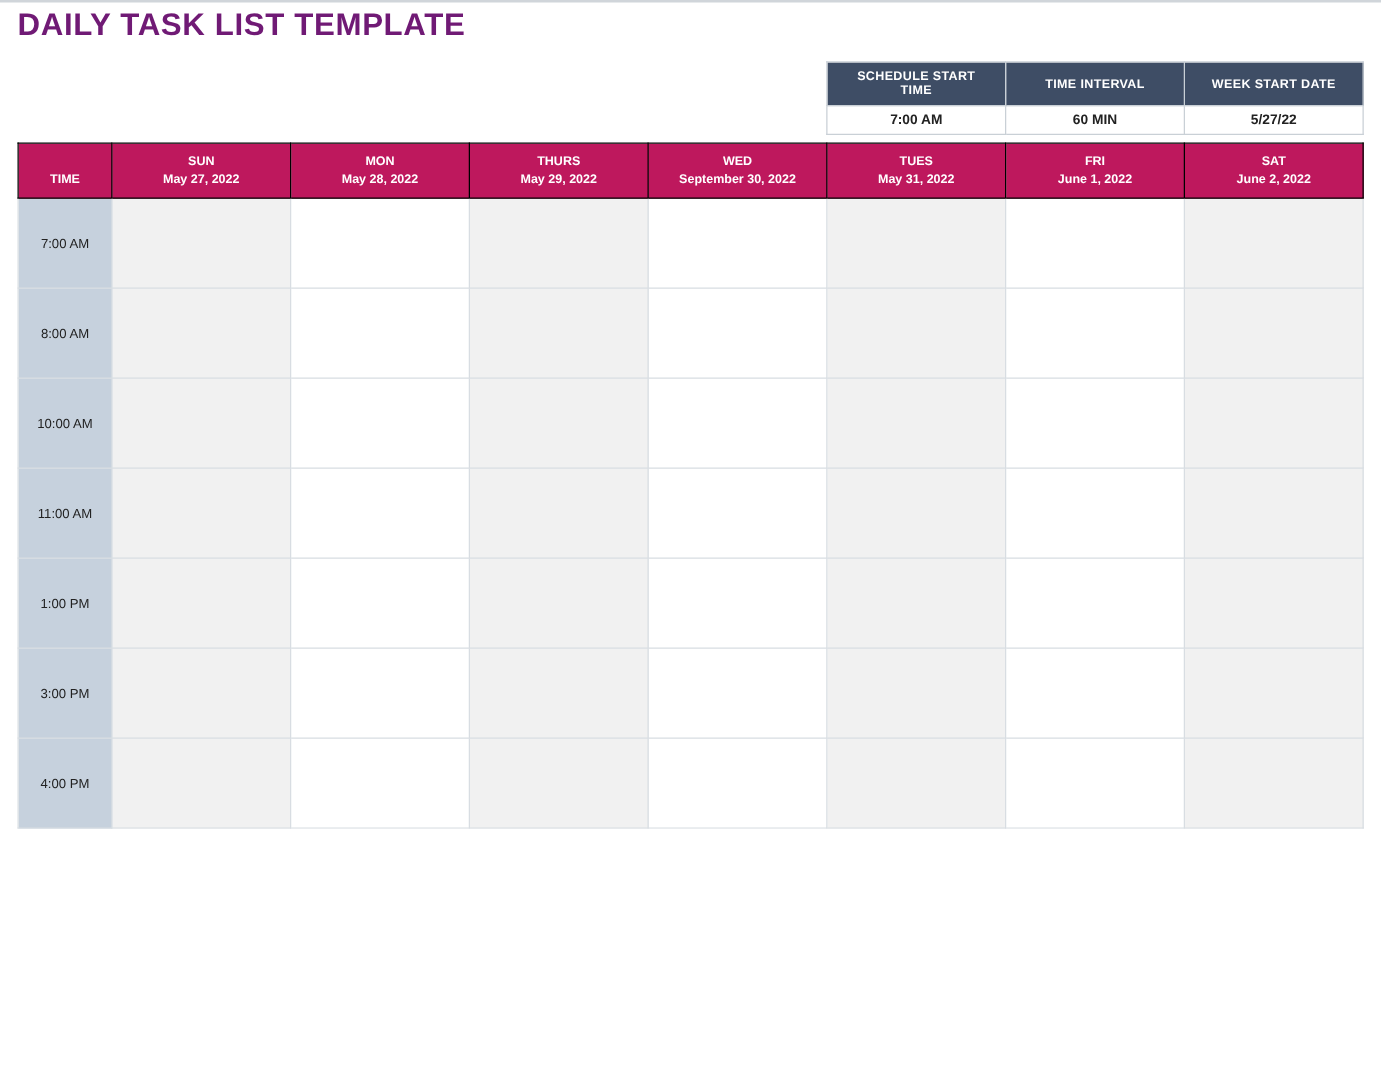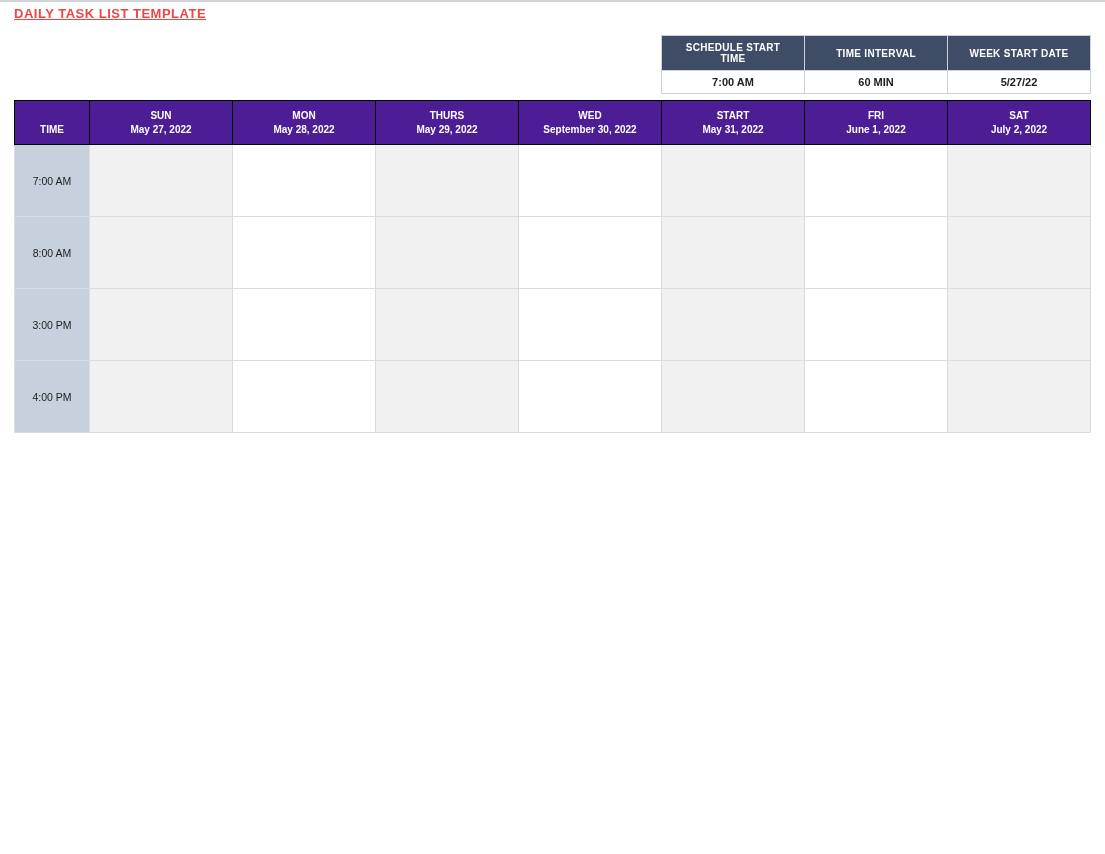--- a/index.html
+++ b/index.html
@@ -8,26 +8,25 @@
       background: #ffffff;
       width: 1105px;
       padding: 0;
     }
     .top-border {
       height: 2px;
       background: #d0d5da;
       width: 100%;
     }
     .page-title {
-      color: #ef4444;
-      font-size: 13px;
+      color: #701a75;
+      font-size: 25px;
       font-weight: 700;
       letter-spacing: 0.5px;
       padding: 4px 0 0 14px;
-      text-decoration: underline;
     }
     .settings-table {
       border-collapse: collapse;
       margin: 14px 14px 6px auto;
       width: auto;
     }
     .settings-table th {
       background: #3e4d65;
       color: #ffffff;
       font-size: 10px;
@@ -50,21 +49,21 @@
     }
     .schedule-wrap {
       padding: 0 14px;
     }
     .schedule {
       border-collapse: collapse;
       width: 100%;
       table-layout: fixed;
     }
     .schedule thead th {
-      background: #4c1d95;
+      background: #be185d;
       color: #ffffff;
       text-align: center;
       font-size: 10px;
       font-weight: 700;
       padding: 8px 4px;
       border: 1px solid #000000;
       line-height: 1.35;
       vertical-align: bottom;
     }
     .schedule thead th.time-col {
@@ -133,30 +132,30 @@
         </th>
         <th>
           <span class="day-name">THURS</span>
           <span class="day-date">May 29, 2022</span>
         </th>
         <th>
           <span class="day-name">WED</span>
           <span class="day-date">September 30, 2022</span>
         </th>
         <th>
-          <span class="day-name">START</span>
+          <span class="day-name">TUES</span>
           <span class="day-date">May 31, 2022</span>
         </th>
         <th>
           <span class="day-name">FRI</span>
           <span class="day-date">June 1, 2022</span>
         </th>
         <th>
           <span class="day-name">SAT</span>
-          <span class="day-date">July 2, 2022</span>
+          <span class="day-date">June 2, 2022</span>
         </th>
       </tr>
     </thead>
     <tbody id="schedule-body">
     <tr>
           <td class="time-cell">7:00 AM</td>
           <td class="task-cell"></td>
           <td class="task-cell alt"></td>
           <td class="task-cell"></td>
           <td class="task-cell alt"></td>
@@ -168,20 +167,50 @@
           <td class="time-cell">8:00 AM</td>
           <td class="task-cell"></td>
           <td class="task-cell alt"></td>
           <td class="task-cell"></td>
           <td class="task-cell alt"></td>
           <td class="task-cell"></td>
           <td class="task-cell alt"></td>
           <td class="task-cell"></td>
         </tr>
         <tr>
+          <td class="time-cell">10:00 AM</td>
+          <td class="task-cell"></td>
+          <td class="task-cell alt"></td>
+          <td class="task-cell"></td>
+          <td class="task-cell alt"></td>
+          <td class="task-cell"></td>
+          <td class="task-cell alt"></td>
+          <td class="task-cell"></td>
+        </tr>
+        <tr>
+          <td class="time-cell">11:00 AM</td>
+          <td class="task-cell"></td>
+          <td class="task-cell alt"></td>
+          <td class="task-cell"></td>
+          <td class="task-cell alt"></td>
+          <td class="task-cell"></td>
+          <td class="task-cell alt"></td>
+          <td class="task-cell"></td>
+        </tr>
+        <tr>
+          <td class="time-cell">1:00 PM</td>
+          <td class="task-cell"></td>
+          <td class="task-cell alt"></td>
+          <td class="task-cell"></td>
+          <td class="task-cell alt"></td>
+          <td class="task-cell"></td>
+          <td class="task-cell alt"></td>
+          <td class="task-cell"></td>
+        </tr>
+        <tr>
           <td class="time-cell">3:00 PM</td>
           <td class="task-cell"></td>
           <td class="task-cell alt"></td>
           <td class="task-cell"></td>
           <td class="task-cell alt"></td>
           <td class="task-cell"></td>
           <td class="task-cell alt"></td>
           <td class="task-cell"></td>
         </tr>
         <tr>

